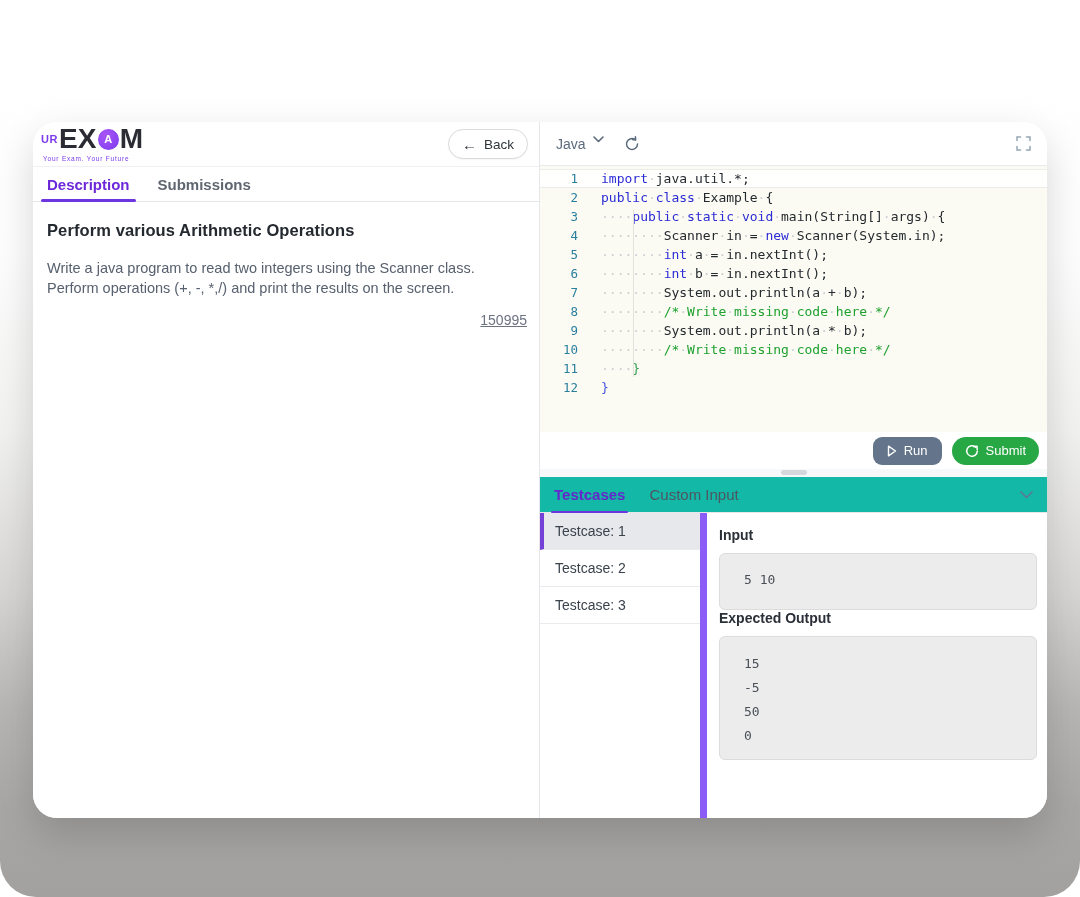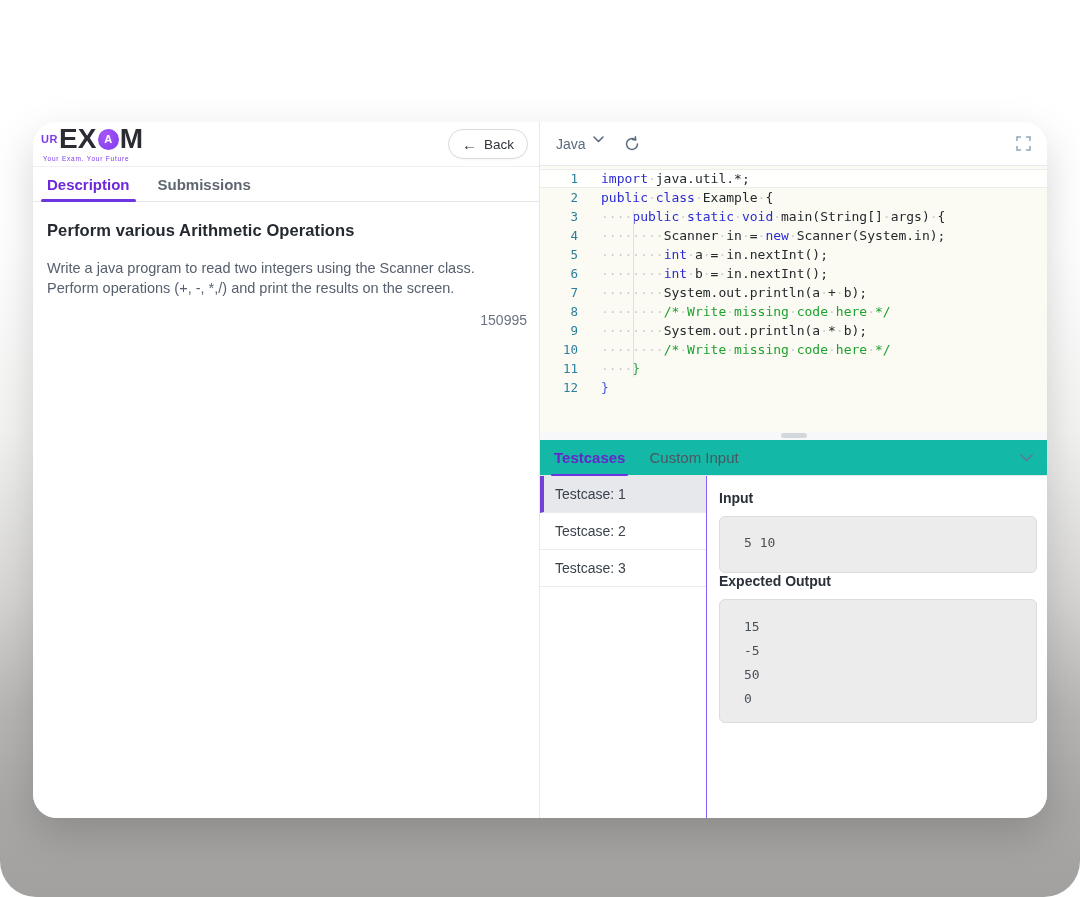--- a/index.html
+++ b/index.html
@@ -25,21 +25,21 @@
   .logo-tagline { font-size:6.5px; line-height:8px; color:#7c3aed; letter-spacing:.8px; margin-top:2px; margin-left:2px; white-space:nowrap; }
   .back-btn { display:flex; align-items:center; gap:7px; background:#fff; border:1px solid #d8dade; border-radius:16px; height:30px; padding:0 13px; font-size:13.5px; color:#2f343a; font-family:inherit; cursor:pointer; box-shadow:0 1px 2px rgba(0,0,0,.04); }
   .back-arrow { font-size:15px; line-height:1; color:#2f343a; }
   .lp-tabs { height:35px; display:flex; gap:28px; padding:0 14px; border-bottom:1px solid #e5e7eb; }
   .lp-tab { display:flex; align-items:center; height:100%; font-size:15px; font-weight:600; color:#5f6670; position:relative; cursor:pointer; }
   .lp-tab.active { color:#6d28d9; font-weight:700; }
   .lp-tab.active::after { content:""; position:absolute; left:-6px; right:-6px; bottom:-1px; height:3px; background:#6d35e0; border-radius:2px; }
   .lp-content { padding:19px 12px 0 14px; }
   .problem-title { font-size:16.5px; font-weight:700; color:#24292f; letter-spacing:.1px; }
   .problem-desc { margin-top:18px; font-size:14.5px; line-height:20px; color:#57606e; }
-  .problem-id { margin-top:14px; text-align:right; font-size:14px; color:#6b7280; }
+  .problem-id { margin-top:14px; text-align:right; font-size:14px; color:#6b7280;text-decoration:underline; }
   
   .right-panel { flex:1; display:flex; flex-direction:column; background:#fff; }
   .ed-header { height:44px; display:flex; align-items:center; padding:0 16px; border-bottom:1px solid #e8eaed; }
   .lang-select { display:flex; align-items:flex-start; gap:7px; color:#5b6b7d; font-size:14px; cursor:pointer; }
   .reset-btn { margin-left:20px; display:flex; align-items:center; cursor:pointer; background:none; border:none; }
   .fullscreen-btn { margin-left:auto; display:flex; align-items:center; cursor:pointer; background:none; border:none; }
   .ed-body { height:266px; background:#fbfbf3; position:relative; font-family:"DejaVu Sans Mono","Liberation Mono",monospace; font-size:13px; padding-top:3px; overflow:hidden; }
   .guide { position:absolute; left:93px; top:44px; width:1px; height:167px; background:#e2e2d8; }
   .line { display:flex; height:19px; line-height:19px; }
   .line.active { background:#fffffe; box-shadow:inset 0 1px 0 #ececea, inset 0 -1px 0 #ececea; }
@@ -55,21 +55,21 @@
   .run-btn { display:flex; align-items:center; gap:7px; height:28px; padding:0 14px; background:#64748b; color:#fff; border:none; border-radius:9px; font-size:13px; font-family:inherit; cursor:pointer; }
   .submit-btn { display:flex; align-items:center; gap:7px; height:28px; padding:0 13px; background:#28a745; color:#fff; border:none; border-radius:14px; font-size:13px; font-family:inherit; cursor:pointer; }
   .resizer { height:8px; background:#f7f8f9; position:relative; cursor:row-resize; }
   .resize-pill { position:absolute; left:50%; top:1px; transform:translateX(-50%); width:26px; height:5px; border-radius:3px; background:#d3d8dd; }
   .tc-header { height:36px; display:flex; align-items:center; gap:24px; padding:0 14px; border-bottom:1px solid #e5e7eb; background:#14b8a6; }
   .tc-tab { display:flex; align-items:center; height:100%; font-size:15px; font-weight:500; color:#4e5560; position:relative; cursor:pointer; }
   .tc-tab.active { color:#6527c9; font-weight:700; }
   .tc-tab.active::after { content:""; position:absolute; left:-3px; right:-3px; bottom:-1px; height:2.5px; background:#6d35e0; border-radius:2px; }
   .collapse-btn { margin-left:auto; display:flex; align-items:center; background:none; border:none; cursor:pointer; }
   .tc-body { flex:1; display:flex; min-height:0; }
-  .tc-list { width:167px; border-right:1px solid #8b5cf6; }
+  .tc-list { width:167px; border-right:7px solid #8b5cf6; }
   .tc-item { height:37px; display:flex; align-items:center; padding-left:15px; font-size:14px; color:#3a424c; border-bottom:1px solid #eaebef; cursor:pointer; }
   .tc-item.selected { background:#e7e8ec; border-left:4px solid #7340d8; padding-left:11px; }
   .tc-detail { flex:1; padding:14px 10px 0 12px; }
   .detail-label { font-size:14px; font-weight:600; color:#2a3038; margin-bottom:10px; }
   .io-box { background:#ececec; border:1px solid #dcdcdc; border-radius:6px; font-family:"DejaVu Sans Mono","Liberation Mono",monospace; font-size:13px; color:#4a5058; }
   .input-box { height:57px; padding:18px 24px; }
   .output-box { height:124px; padding:15px 24px; }
   .output-box div { line-height:24px; }
   svg { display:block; }
 </style>
@@ -190,20 +190,39 @@
               <span class="ln">11</span>
               <span class="lc"><span class="ws">·</span><span class="ws">·</span><span class="ws">·</span><span class="ws">·</span><span class="brg">}</span></span>
             </div>
             <div class="line">
               <span class="ln">12</span>
               <span class="lc"><span class="brb">}</span></span>
             </div>
           </div>
       </div>
 
+      <div class="action-row">
+        <button class="run-btn">
+          <span>
+            <svg width="10" height="12" viewBox="0 0 10 12">
+                <path d="M1.5 1.2l7 4.8-7 4.8z" fill="none" stroke="#fff" stroke-width="1.4" stroke-linejoin="round"></path>
+              </svg>
+          </span>
+          <span>Run</span>
+        </button>
+        <button class="submit-btn">
+          <span>
+            <svg width="14" height="14" viewBox="0 0 14 14">
+                <path d="M12.3 7a5.3 5.3 0 1 1-1.6-3.8" fill="none" stroke="#fff" stroke-width="1.5" stroke-linecap="round"></path>
+                <path d="M8.6 2.6l3.4-.4.2 3.3" fill="none" stroke="#fff" stroke-width="1.5" stroke-linecap="round" stroke-linejoin="round"></path>
+              </svg>
+          </span>
+          <span>Submit</span>
+        </button>
+      </div>
 
       <div class="resizer">
         <div class="resize-pill"></div>
       </div>
 
       <div class="tc-header">
         <div class="tc-tab active">
             <span>Testcases</span>
           </div>
         <div class="tc-tab">

